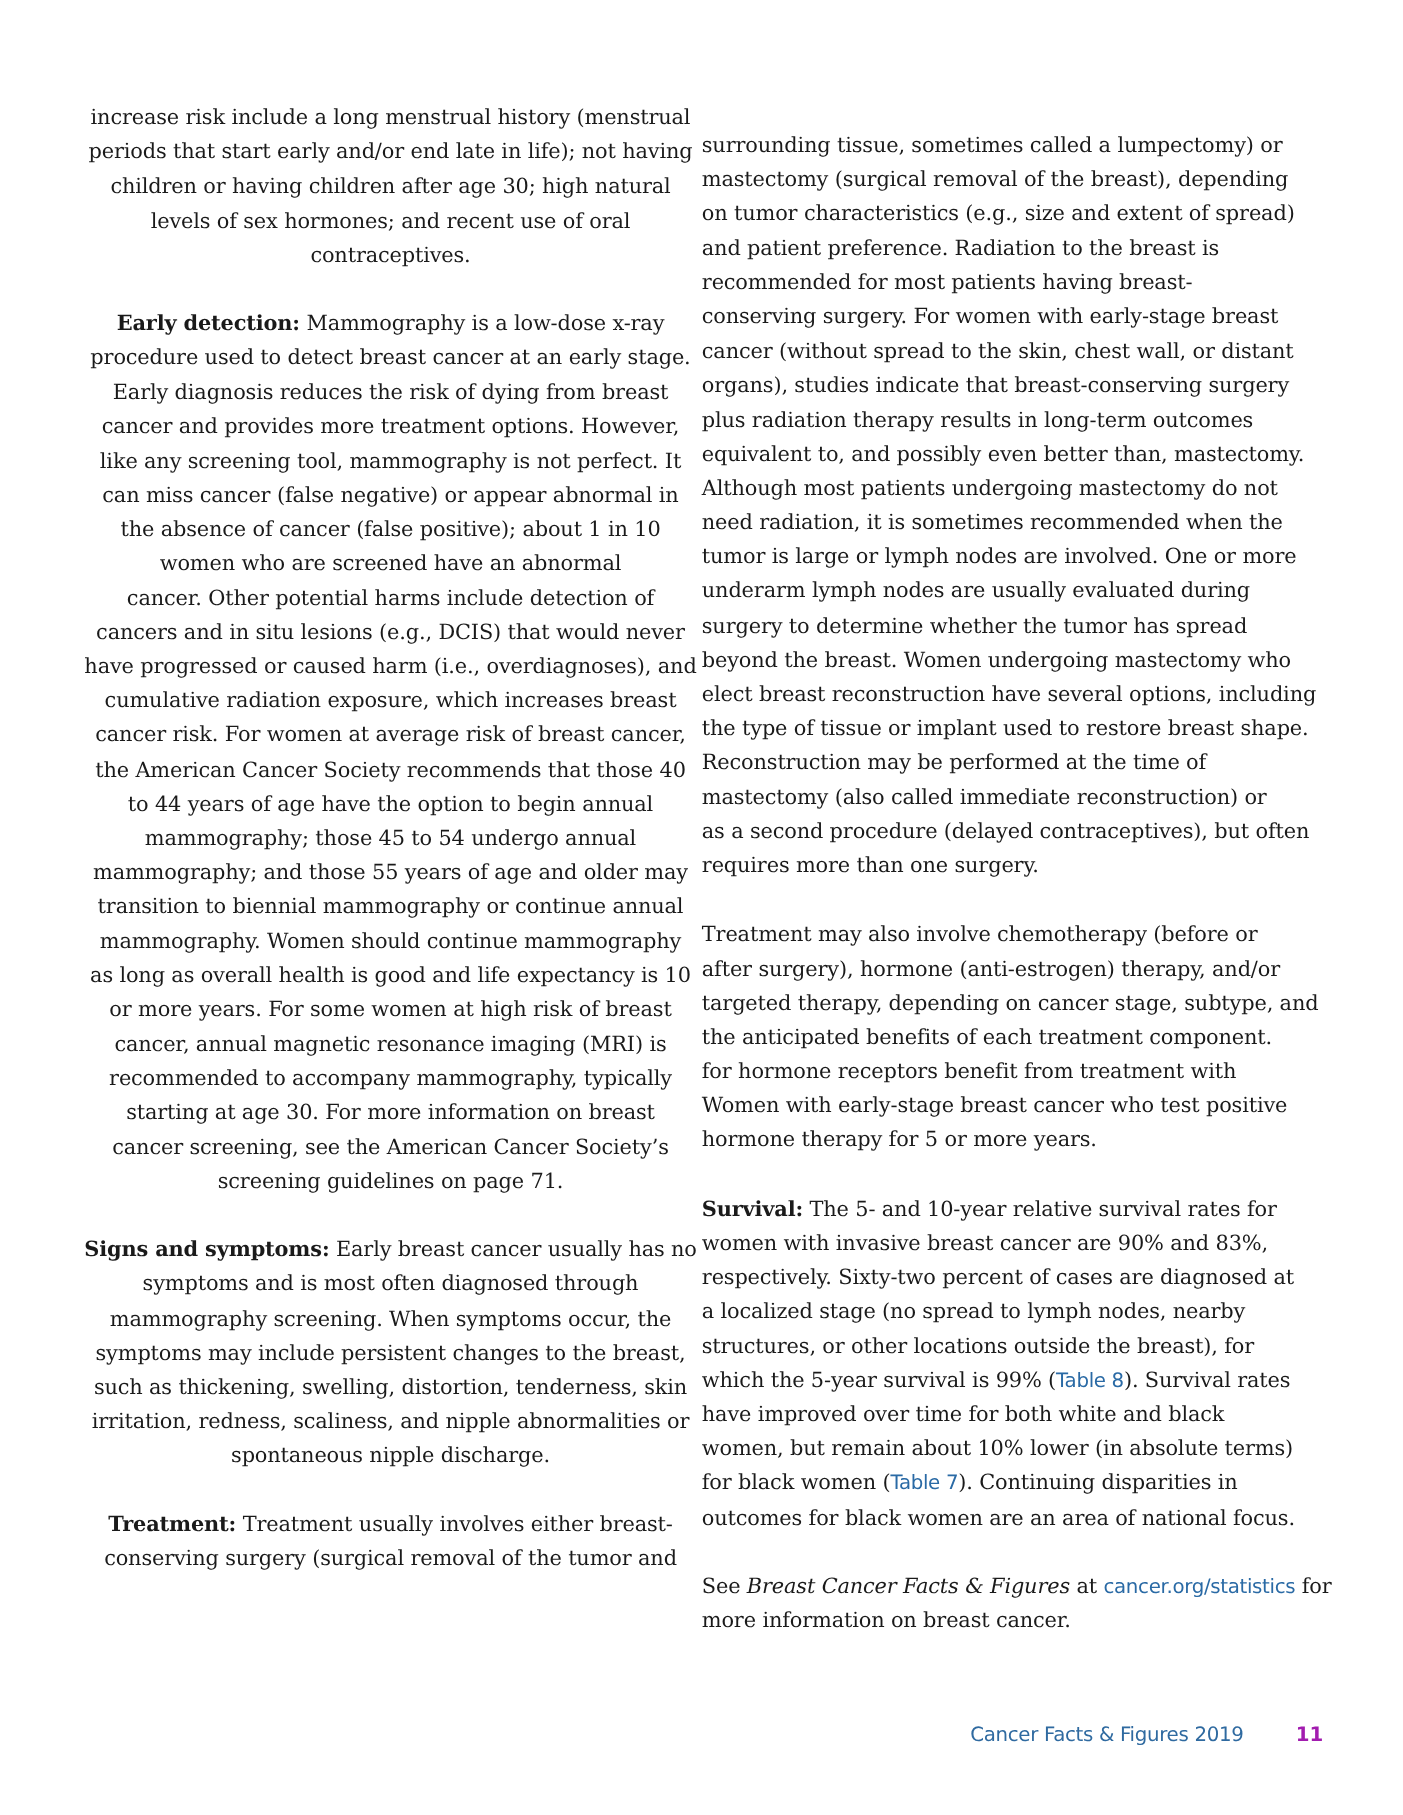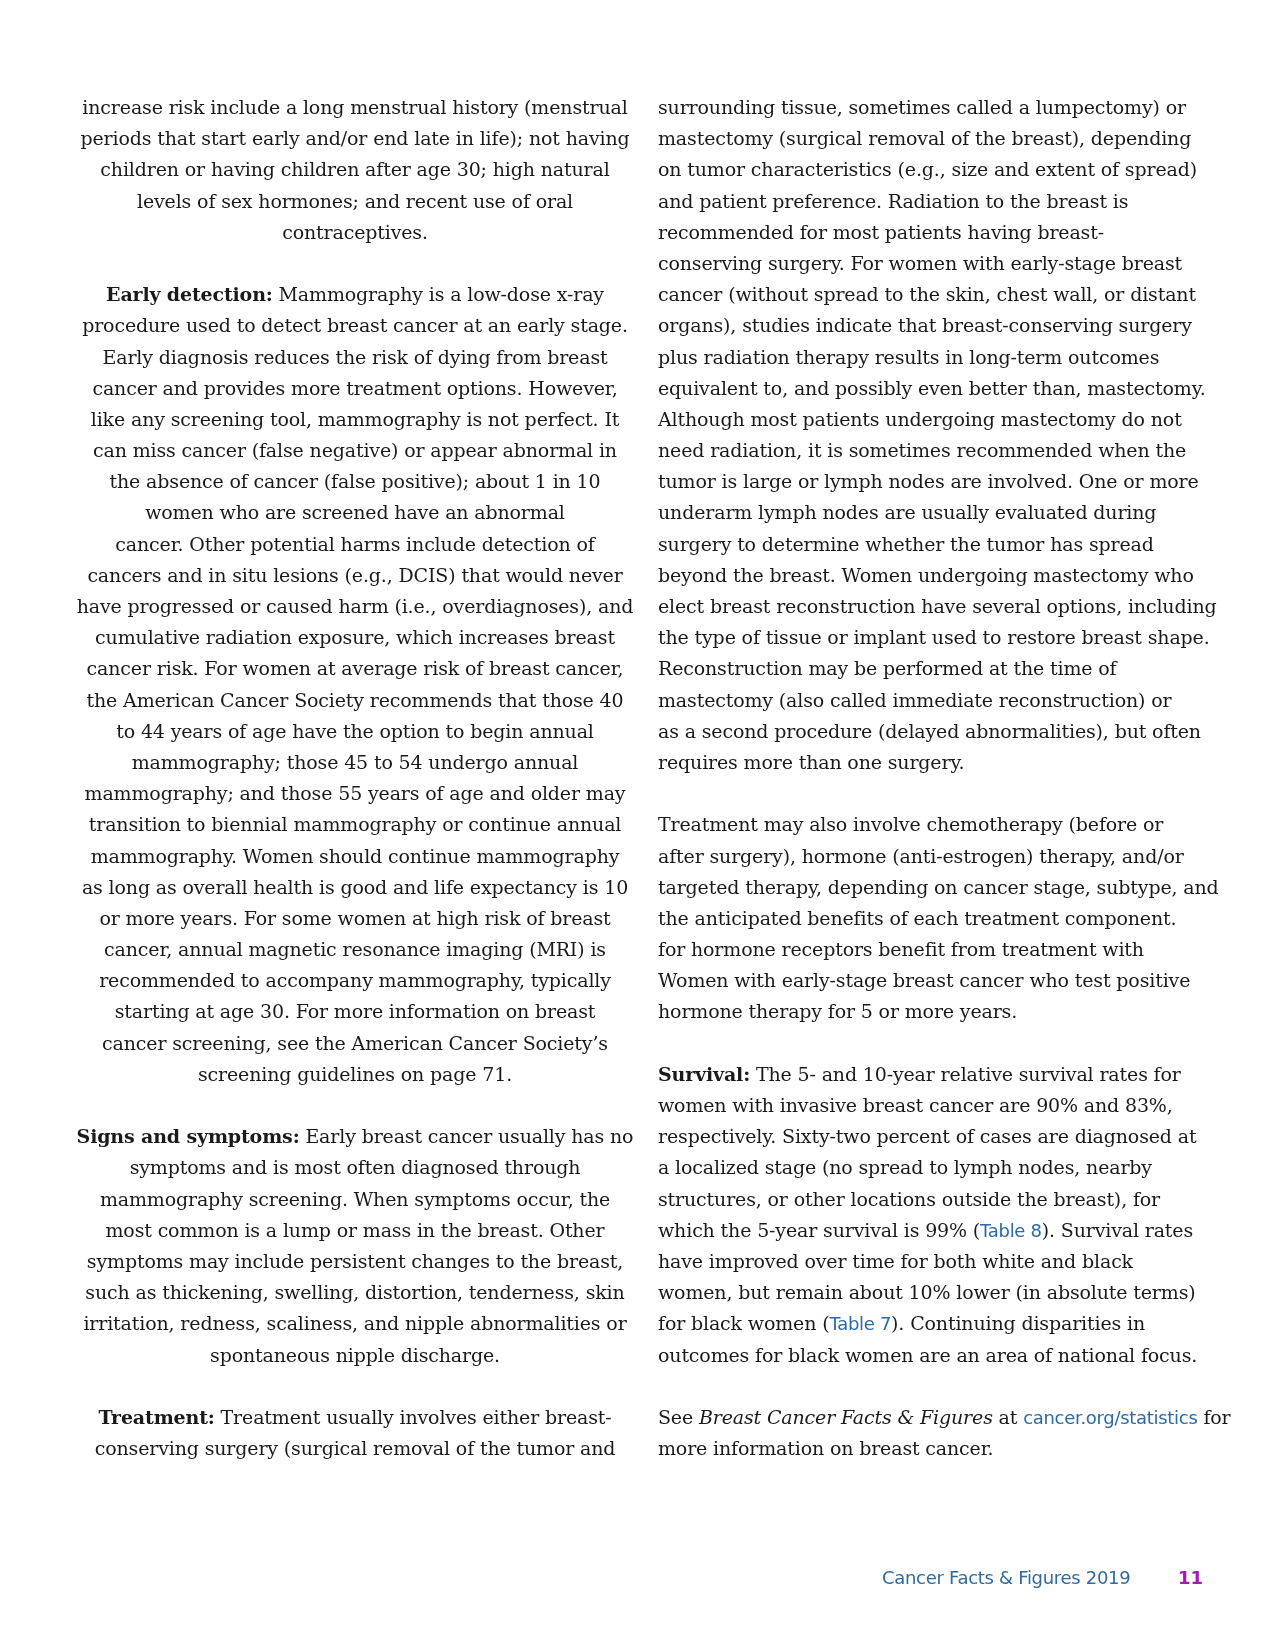--- a/index.html
+++ b/index.html
@@ -1,20 +1,20 @@
 <!DOCTYPE html>
 <html><head>
 <meta charset="utf-8">
 <style>
   html, body { margin: 0; padding: 0; background: #ffffff; }
   body { width: 1275px; height: 1650px; position: relative; overflow: hidden; }
   .page { position: absolute; left: 0; top: 0; width: 1275px; height: 1650px; background: #ffffff; }
   .col { position: absolute; top: 92px; }
   .col-left { left: 75px; width: 560px; text-align: center; }
-  .col-right { left: 658px; width: 560px; }
+  .col-right { left: 638px; width: 560px; margin-top: 25px; }
   .line {
     font-family: "DejaVu Serif", "Liberation Serif", serif;
     font-size: 19px;
     line-height: 31.2px;
     height: 31.2px;
     color: #1a1a1a;
     white-space: nowrap;
     letter-spacing: -0.15px;
   }
   .blank { height: 31.2px; }
@@ -75,21 +75,20 @@
       <div class="line">starting at age 30.  For more information on breast</div>
       <div class="line">cancer screening, see the American Cancer Society’s</div>
       <div class="line">screening guidelines on page 71.</div>
     </div>
     <div class="blank"></div>
 
     <div>
       <div class="line"><span class="lead">Signs and symptoms:</span><span> Early breast cancer usually has no</span></div>
       <div class="line">symptoms and is most often diagnosed through</div>
       <div class="line">mammography screening. When symptoms occur, the</div>
-      <div class="line">most common is a lump or mass in the breast. Other</div>
       <div class="line">symptoms may include persistent changes to the breast,</div>
       <div class="line">such as thickening, swelling, distortion, tenderness, skin</div>
       <div class="line">irritation, redness, scaliness, and nipple abnormalities or</div>
       <div class="line">spontaneous nipple discharge.</div>
     </div>
     <div class="blank"></div>
 
     <div>
       <div class="line"><span class="lead">Treatment:</span><span> Treatment usually involves either breast-</span></div>
       <div class="line">conserving surgery (surgical removal of the tumor and</div>
@@ -111,21 +110,21 @@
       <div class="line">Although most patients undergoing mastectomy do not</div>
       <div class="line">need radiation, it is sometimes recommended when the</div>
       <div class="line">tumor is large or lymph nodes are involved. One or more</div>
       <div class="line">underarm lymph nodes are usually evaluated during</div>
       <div class="line">surgery to determine whether the tumor has spread</div>
       <div class="line">beyond the breast. Women undergoing mastectomy who</div>
       <div class="line">elect breast reconstruction have several options, including</div>
       <div class="line">the type of tissue or implant used to restore breast shape.</div>
       <div class="line">Reconstruction may be performed at the time of</div>
       <div class="line">mastectomy (also called immediate reconstruction) or</div>
-      <div class="line">as a second procedure (delayed abnormalities), but often</div>
+      <div class="line">as a second procedure (delayed contraceptives), but often</div>
       <div class="line">requires more than one surgery.</div>
     </div>
     <div class="blank"></div>
 
     <div>
       <div class="line">Treatment may also involve chemotherapy (before or</div>
       <div class="line">after surgery), hormone (anti-estrogen) therapy, and/or</div>
       <div class="line">targeted therapy, depending on cancer stage, subtype, and</div>
       <div class="line">the anticipated benefits of each treatment component.</div>
       <div class="line">for hormone receptors benefit from treatment with</div>

